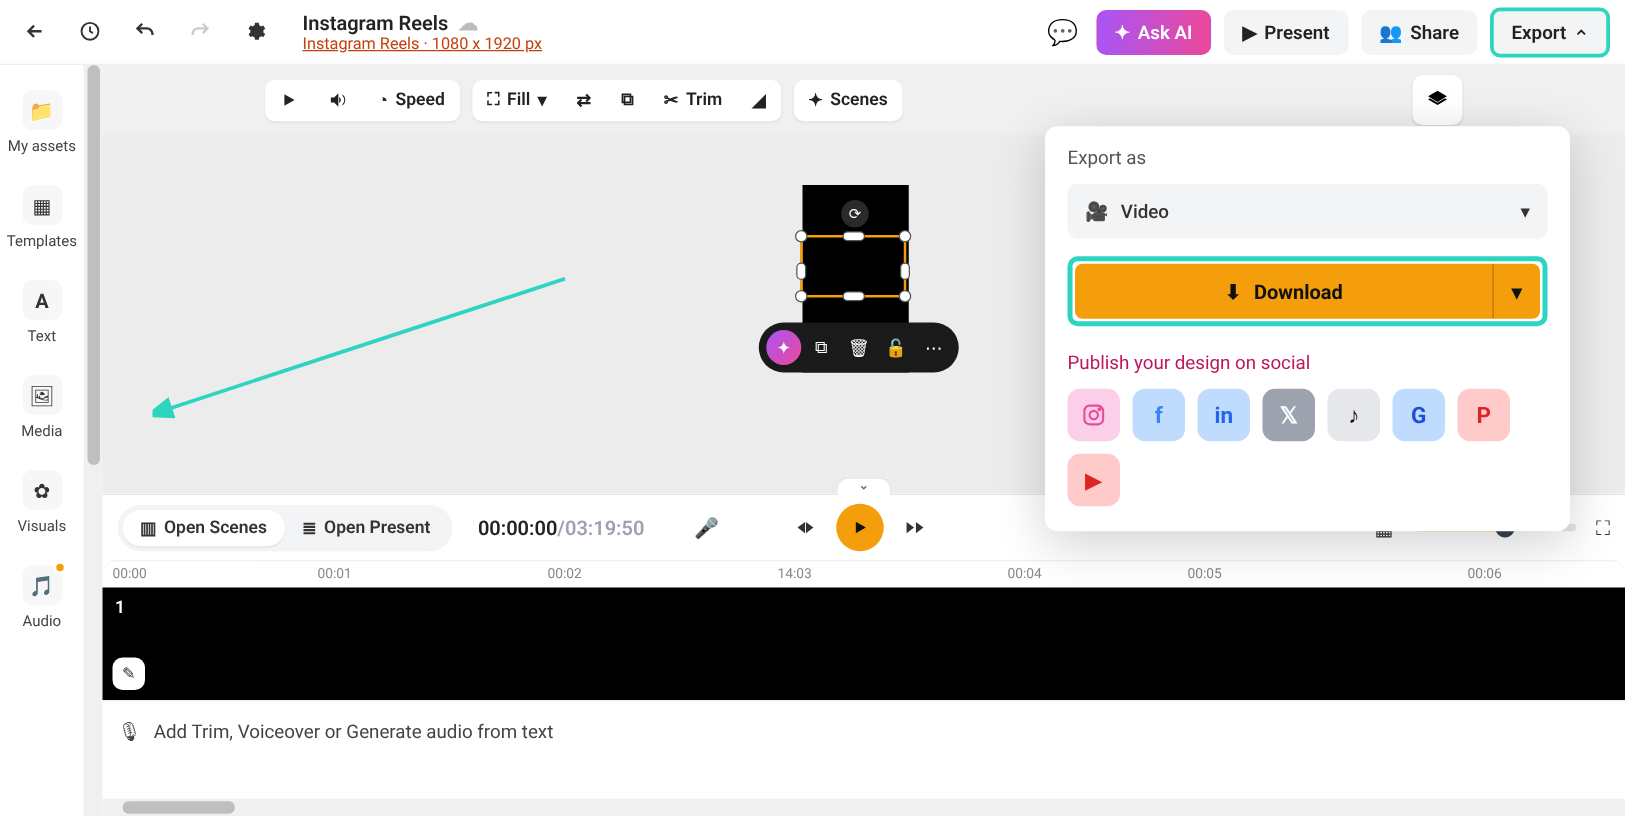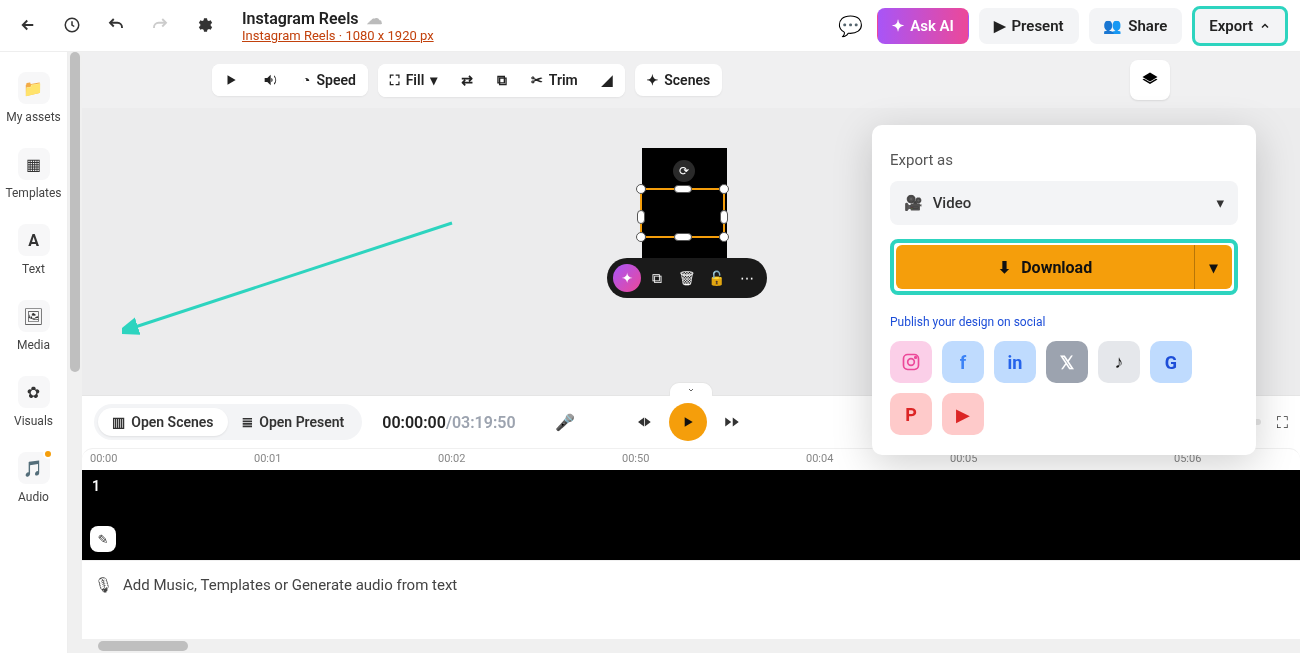--- a/index.html
+++ b/index.html
@@ -43,28 +43,28 @@
 .design-frame { position: absolute; left: 560px; top: 40px; width: 85px; height: 150px; background: #000; }
 .sel-box { position: absolute; border: 2px solid #f59e0b; }
 .sel-handle { position: absolute; width: 10px; height: 10px; background: #fff; border: 1.5px solid #555; border-radius: 50%; }
 .sel-edge { position: absolute; background: #fff; border: 1.5px solid #555; border-radius: 4px; }
 .refresh-circ { position: absolute; width: 22px; height: 22px; background: #2a2a2a; border-radius: 50%; display: flex; align-items: center; justify-content: center; color: #fff; font-size: 12px; }
 .float-toolbar { position: absolute; left: 525px; top: 150px; display: flex; background: #1a1a1a; border-radius: 999px; padding: 6px; gap: 2px; }
 .float-btn { width: 28px; height: 28px; display: flex; align-items: center; justify-content: center; color: #fff; border-radius: 50%; cursor: pointer; font-size: 14px; }
 .float-btn.ai { background: linear-gradient(135deg,#a855f7,#ec4899); }
 
 
-.export-panel { position: absolute; right: 44px; top: -7px; width: 384px; background: #fff; border-radius: 10px; box-shadow: 0 10px 40px rgba(0,0,0,0.18); padding: 26px 18px 20px; z-index: 50; margin-top: 24px; }
+.export-panel { position: absolute; right: 44px; top: -7px; width: 420px; background: #fff; border-radius: 10px; box-shadow: 0 10px 40px rgba(0,0,0,0.18); padding: 16px 18px 20px; z-index: 50; }
 .ep-title { font-size: 15px; color: #555; margin-bottom: 12px; }
 .ep-select { background: #f3f4f6; border-radius: 8px; height: 44px; display: flex; align-items: center; padding: 0 14px; gap: 10px; color: #333; font-size: 15px; font-weight: 500; cursor: pointer; }
 .ep-download-wrap { margin-top: 14px; border: 4px solid #2dd4bf; border-radius: 8px; padding: 2px; }
 .ep-download { background: #f59e0b; border-radius: 6px; height: 44px; display: flex; align-items: stretch; color: #111; font-size: 16px; font-weight: 700; overflow: hidden; }
 .ep-dl-main { flex: 1; display: flex; align-items: center; justify-content: center; gap: 10px; cursor: pointer; }
 .ep-dl-caret { width: 38px; border-left: 1px solid rgba(0,0,0,0.25); display: flex; align-items: center; justify-content: center; cursor: pointer; }
-.ep-social-title { margin-top: 20px; font-size: 12px; color: #1d4ed8; }
+.ep-social-title { margin-top: 20px; font-size: 15px; color: #be185d; }
 .ep-socials { margin-top: 12px; display: flex; flex-wrap: wrap; gap: 10px; }
 .ep-soc { width: 42px; height: 42px; border-radius: 10px; display: flex; align-items: center; justify-content: center; color: #fff; cursor: pointer; font-size: 18px; }
 .soc-ig { background: #fbcfe8; color: #ec4899; }
 .soc-fb { background: #bfdbfe; color: #3b82f6; }
 .soc-li { background: #bfdbfe; color: #2563eb; }
 .soc-x  { background: #9ca3af; color: #fff; }
 .soc-tt { background: #e5e7eb; color: #111; }
 .soc-g  { background: #bfdbfe; color: #1d4ed8; }
 .soc-pi { background: #fecaca; color: #dc2626; }
 .soc-yt { background: #fecaca; color: #dc2626; }
@@ -363,33 +363,33 @@
             </div>
         </div>
         <div class="tl-ctrl">⛶</div>
       </div>
     </div>
 
     <div class="tl-ruler">
       <span style="left:8px">00:00</span>
       <span style="left:172px">00:01</span>
       <span style="left:356px">00:02</span>
-      <span style="left:540px">00:50</span>
+      <span style="left:540px">14:03</span>
       <span style="left:724px">00:04</span>
       <span style="left:868px">00:05</span>
-      <span style="left:1092px">05:06</span>
+      <span style="left:1092px">00:06</span>
     </div>
 
     <div class="tl-track">
       <div class="num">1</div>
       <div class="chip">✎</div>
     </div>
 
     <div class="tl-audio">
       <span>🎙</span>
-      <span>Add Music, Templates or Generate audio from text</span>
+      <span>Add Trim, Voiceover or Generate audio from text</span>
     </div>
 
     <div class="hscroll">
         <div class="hscroll-thumb"></div>
       </div>
   </div>
 </div>
 
 </body></html>

